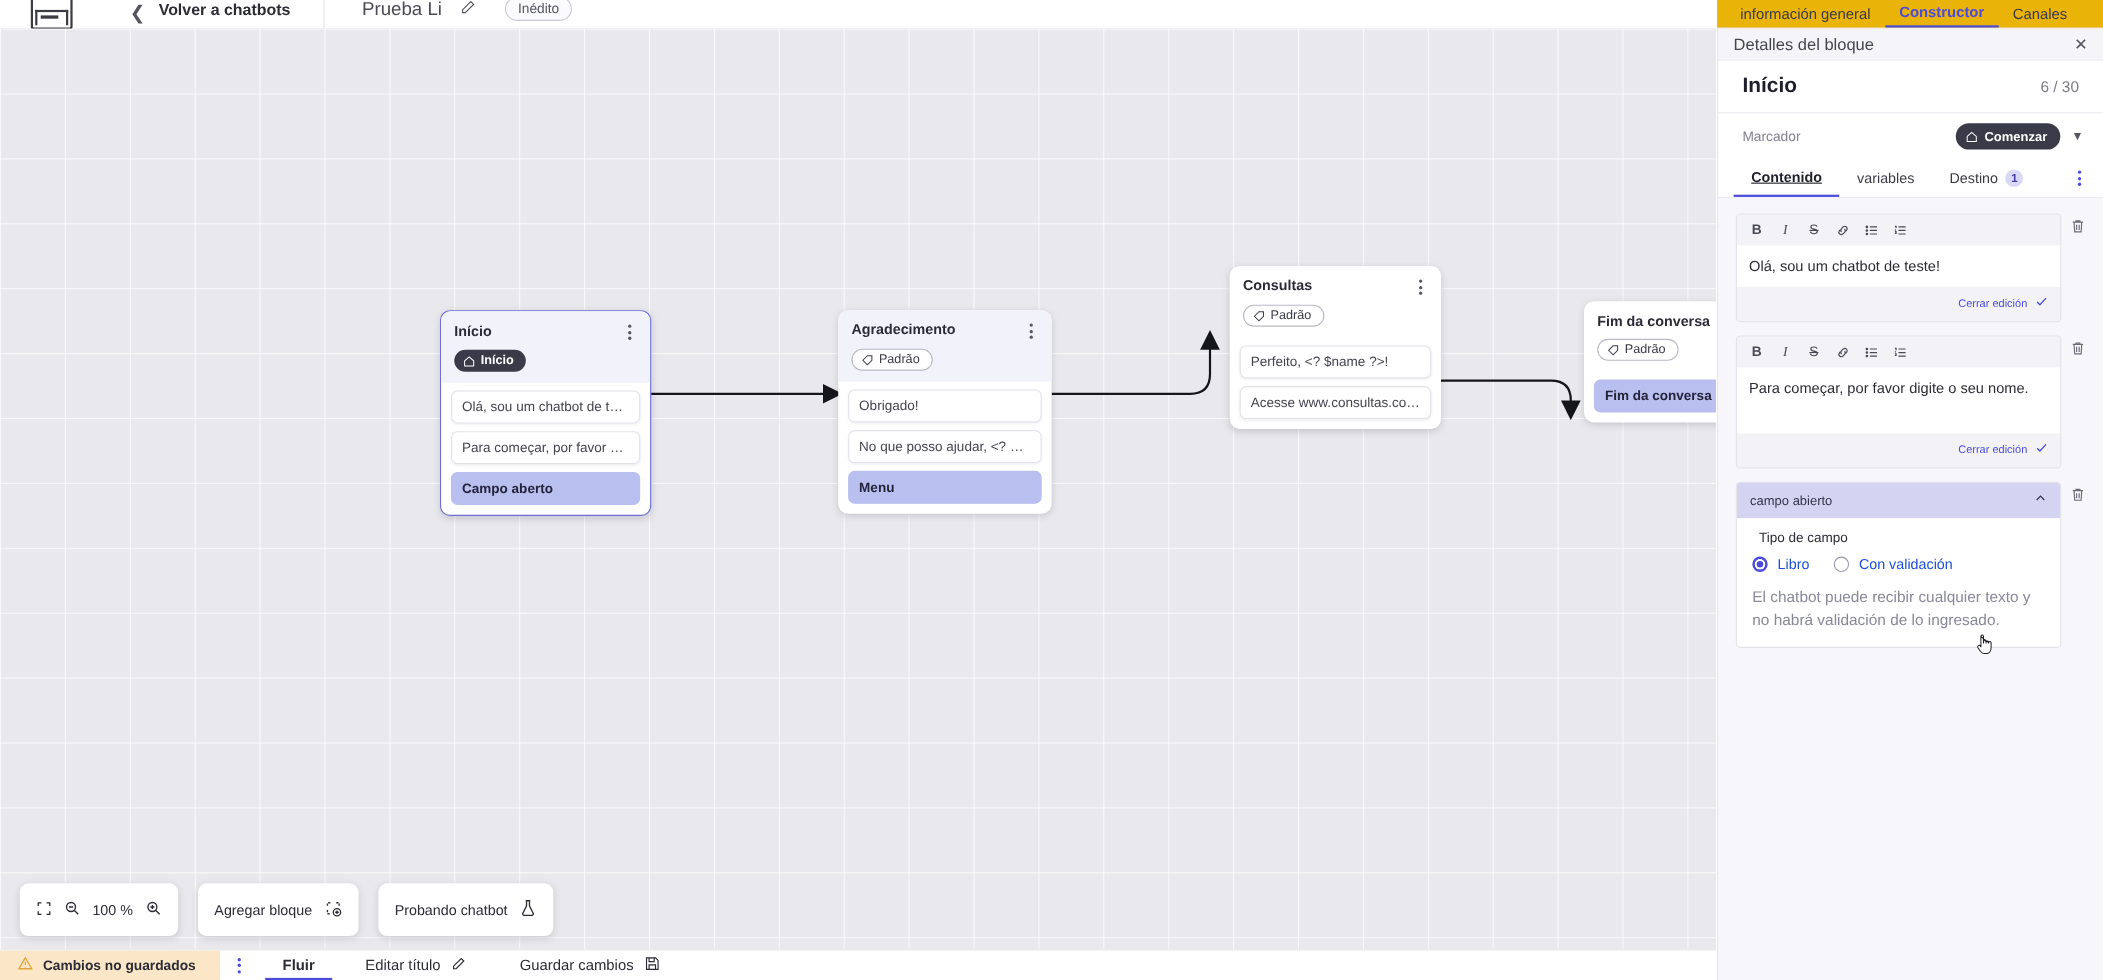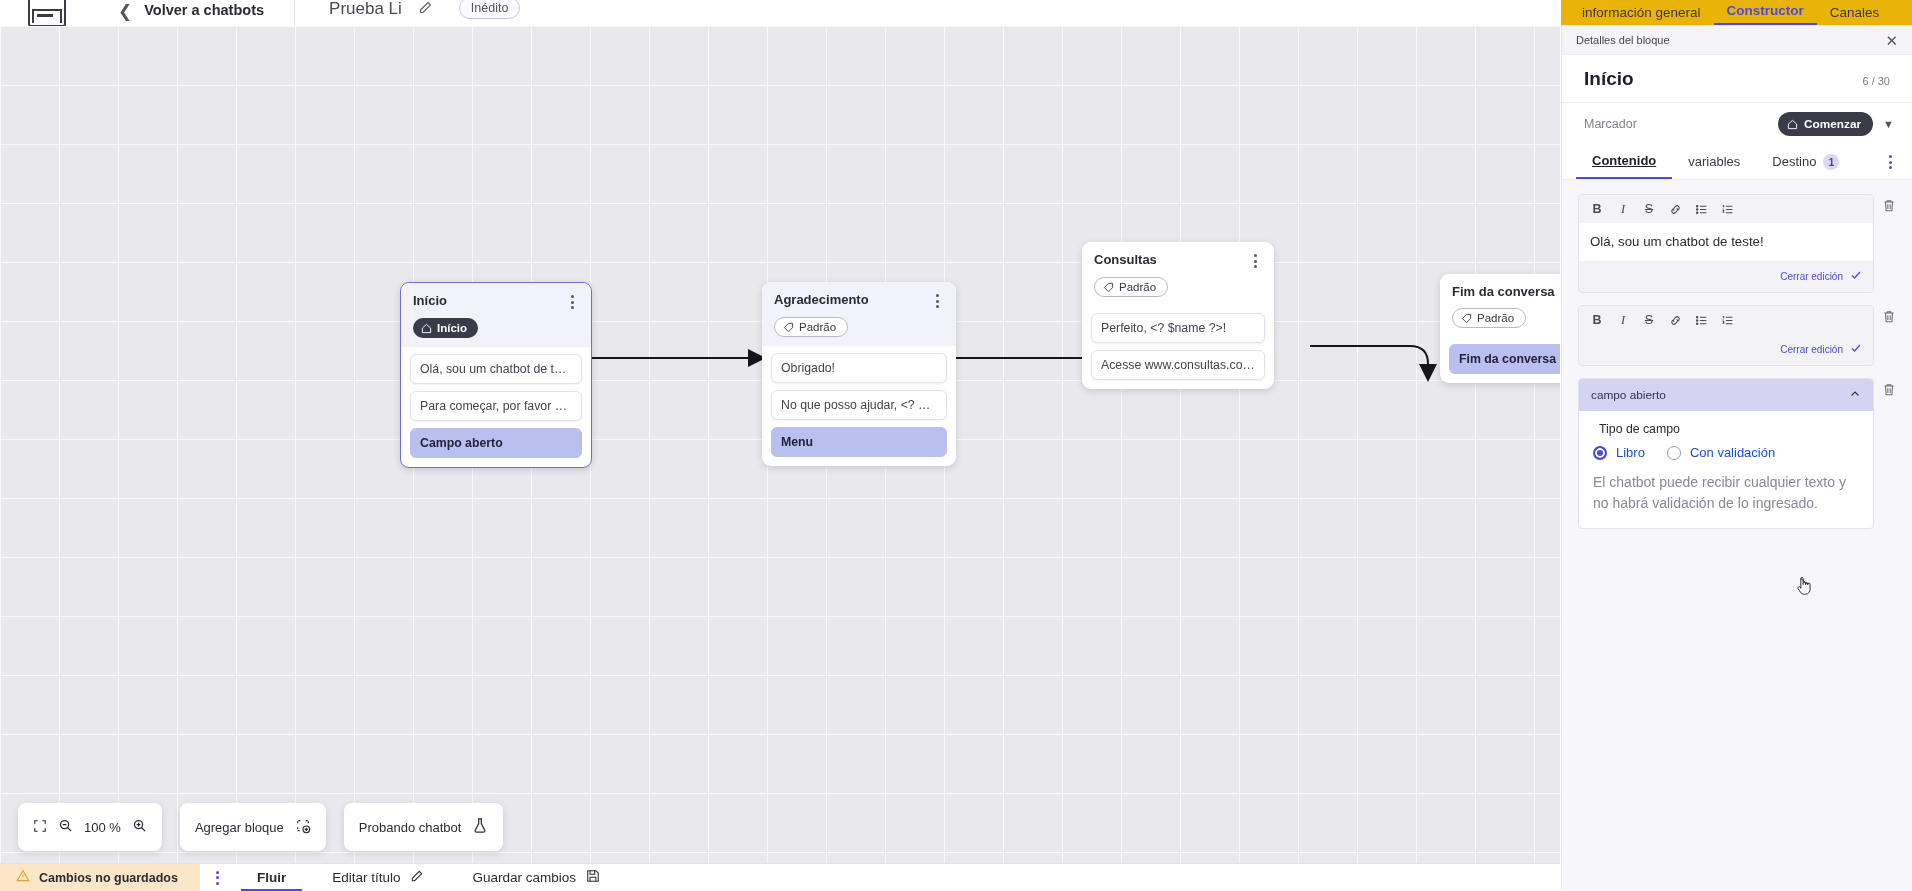--- a/index.html
+++ b/index.html
@@ -151,28 +151,28 @@
   
   .panel{
     position:absolute;left:1561px;top:26px;width:351px;height:865px;
     background:#ffffff;border-left:1px solid #e3e3e8;box-sizing:border-box;
     display:flex;flex-direction:column;
   }
   .panel-head{
     height:28px;background:#f5f5f9;display:flex;align-items:center;
     justify-content:space-between;padding:0 14px;border-bottom:1px solid #ececf2;
   }
-  .panel-head-t{font-size:11px;color:#44444f;}
+  .panel-head-t{font-size:15px;color:#44444f;}
   .xbtn{font-size:15px;color:#55555f;cursor:pointer;line-height:1;}
   .panel-title-row{
     display:flex;align-items:baseline;justify-content:space-between;
     padding:13px 22px 12px 22px;border-bottom:1px solid #ececf2;
   }
   .panel-title{font-size:19px;font-weight:700;color:#1f1f2c;}
-  .panel-count{font-size:11px;color:#7a7a88;margin-left:11px;}
+  .panel-count{font-size:14px;color:#7a7a88;margin-left:11px;}
   .marker-row{
     display:flex;align-items:center;justify-content:space-between;
     padding:9px 18px 9px 22px;
   }
   .marker-label{font-size:12.5px;color:#82828f;}
   .marker-right{display:flex;align-items:center;gap:10px;}
   .comenzar{
     display:inline-flex;align-items:center;gap:6px;background:#3a3a48;color:#fff;
     border-radius:13px;padding:5px 12px 5px 9px;font-size:11.8px;font-weight:700;
     cursor:pointer;
@@ -329,21 +329,21 @@
           <span>Padrão</span>
         </div>
       </div>
       <div class="node-body">
         <div class="msg">Obrigado!</div>
         <div class="msg">No que posso ajudar, &lt;? $name ...</div>
         <div class="msg field">Menu</div>
       </div>
     </div>
 
-    <div class="node plain" style="left:1082px;top:216px;width:192px;">
+    <div class="node plain" style="left:1118px;top:216px;width:192px;">
       <div class="node-head">
         <div class="node-title-row">
           <div class="node-title">Consultas</div>
           <div class="kebab">
               <i></i>
               <i></i>
               <i></i>
             </div>
         </div>
         <div class="badge-default">
@@ -563,20 +563,21 @@
                   <circle cx="4" cy="12" r="1.2" fill="#4a4a55"></circle>
                   <circle cx="4" cy="18" r="1.2" fill="#4a4a55"></circle>
               </svg>
             </div>
             <div class="ed-btn">
               <svg width="13" height="13" viewBox="0 0 24 24" fill="none" stroke="#4a4a55" stroke-width="2">
                 <path d="M9 6h12M9 12h12M9 18h12M3 5h2v3M3 11h2M3 14h2v3H3"></path>
               </svg>
             </div>
           </div>
+          <div class="ed-text" style="min-height:42px;">Para começar, por favor digite o seu nome.</div>
           <div class="ed-foot">
             <span class="ed-close">Cerrar edición</span>
             <span>
               <svg width="12" height="12" viewBox="0 0 24 24" fill="none" stroke="#4b4bdb" stroke-width="2.5">
                   <path d="M4 13l5 5L20 6"></path>
                 </svg>
             </span>
           </div>
         </div>
         <div class="trash">

